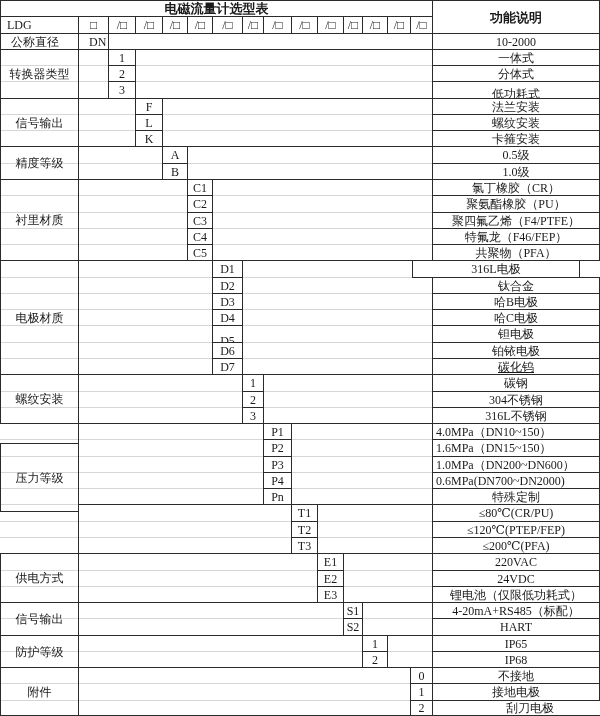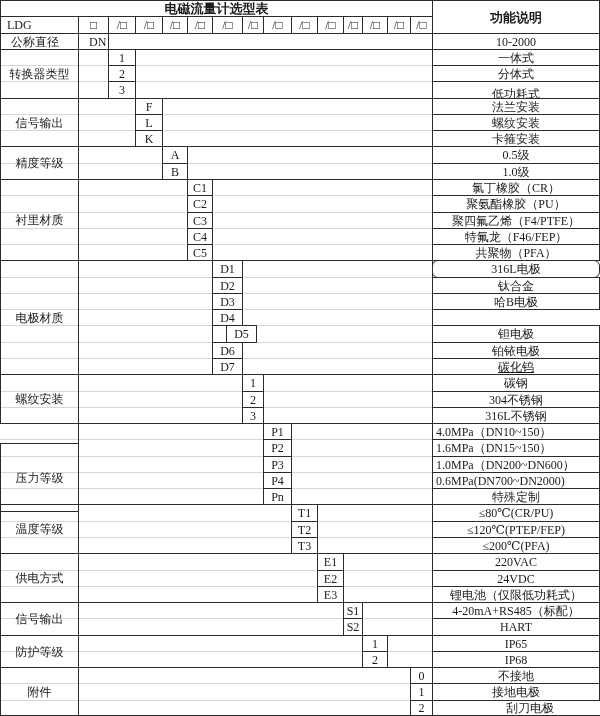--- a/index.html
+++ b/index.html
@@ -129,27 +129,28 @@
     <div class="cell filled" style="left: 187px; top: 212px; width: 26px; height: 17px;">C3</div>
     <div class="cell filled" style="left: 432px; top: 212px; width: 168px; height: 17px;">聚四氟乙烯（F4/PTFE）</div>
     <div class="cell filled" style="left: 187px; top: 228px; width: 26px; height: 17px;">C4</div>
     <div class="cell filled" style="left: 432px; top: 228px; width: 168px; height: 17px;">特氟龙（F46/FEP）</div>
     <div class="cell filled" style="left: 187px; top: 244px; width: 26px; height: 17px;">C5</div>
     <div class="cell filled" style="left: 432px; top: 244px; width: 168px; height: 17px;">共聚物（PFA）</div>
     <div class="cell blank" style="left: 0px; top: 260px; width: 79px; height: 115px;">电极材质</div>
     <div class="cell blank" style="left: 78px; top: 260px; width: 135px; height: 115px;"></div>
     <div class="cell blank" style="left: 242px; top: 260px; width: 191px; height: 115px;"></div>
     <div class="cell filled" style="left: 212px; top: 260px; width: 31px; height: 18px;">D1</div>
-    <div class="cell filled" style="left: 432px; top: 260px; width: 168px; height: 18px; border-radius: 6px;">316L电极</div>
+    <div class="cell filled" style="left: 412px; top: 260px; width: 168px; height: 18px;">316L电极</div>
     <div class="cell filled" style="left: 212px; top: 277px; width: 31px; height: 17px;">D2</div>
     <div class="cell filled" style="left: 432px; top: 277px; width: 168px; height: 17px;">钛合金</div>
     <div class="cell filled" style="left: 212px; top: 293px; width: 31px; height: 17px;">D3</div>
     <div class="cell filled" style="left: 432px; top: 293px; width: 168px; height: 17px;">哈B电极</div>
     <div class="cell filled" style="left: 212px; top: 309px; width: 31px; height: 17px;">D4</div>
-    <div class="cell filled" style="left: 226px; top: 325px; width: 31px; height: 18px;">D5</div>
+    <div class="cell filled" style="left: 432px; top: 309px; width: 168px; height: 17px;">哈C电极</div>
+    <div class="cell filled" style="left: 212px; top: 325px; width: 31px; height: 32px;">D5</div>
     <div class="cell filled" style="left: 432px; top: 325px; width: 168px; height: 18px;">钽电极</div>
     <div class="cell filled" style="left: 212px; top: 342px; width: 31px; height: 17px;">D6</div>
     <div class="cell filled" style="left: 432px; top: 342px; width: 168px; height: 17px;">铂铱电极</div>
     <div class="cell filled" style="left: 212px; top: 358px; width: 31px; height: 17px;">D7</div>
     <div class="cell filled" style="left: 432px; top: 358px; width: 168px; height: 17px; text-decoration: underline;">碳化钨</div>
     <div class="cell blank" style="left: 0px; top: 374px; width: 79px; height: 50px;">螺纹安装</div>
     <div class="cell blank" style="left: 78px; top: 374px; width: 165px; height: 50px;"></div>
     <div class="cell blank" style="left: 263px; top: 374px; width: 170px; height: 50px;"></div>
     <div class="cell filled" style="left: 242px; top: 374px; width: 22px; height: 18px;">1</div>
     <div class="cell filled" style="left: 432px; top: 374px; width: 168px; height: 18px;">碳钢</div>
@@ -163,21 +164,20 @@
     <div class="cell filled" style="left: 263px; top: 423px; width: 29px; height: 17px;">P1</div>
     <div class="cell filled left pl3" style="left: 432px; top: 423px; width: 168px; height: 17px;">4.0MPa（DN10~150）</div>
     <div class="cell filled" style="left: 263px; top: 439px; width: 29px; height: 18px;">P2</div>
     <div class="cell filled left pl3" style="left: 432px; top: 439px; width: 168px; height: 18px;">1.6MPa（DN15~150）</div>
     <div class="cell filled" style="left: 263px; top: 456px; width: 29px; height: 17px;">P3</div>
     <div class="cell filled left pl3" style="left: 432px; top: 456px; width: 168px; height: 17px;">1.0MPa（DN200~DN600）</div>
     <div class="cell filled" style="left: 263px; top: 472px; width: 29px; height: 17px;">P4</div>
     <div class="cell filled left pl3" style="left: 432px; top: 472px; width: 168px; height: 17px;">0.6MPa(DN700~DN2000)</div>
     <div class="cell filled" style="left: 263px; top: 488px; width: 29px; height: 17px;">Pn</div>
     <div class="cell filled" style="left: 432px; top: 488px; width: 168px; height: 17px;">特殊定制</div>
-    <div class="cell blank" style="left: 0px; top: 504px; width: 79px; height: 50px;">温度等级</div>
     <div class="cell blank" style="left: 78px; top: 504px; width: 214px; height: 50px;"></div>
     <div class="cell blank" style="left: 317px; top: 504px; width: 116px; height: 50px;"></div>
     <div class="cell filled" style="left: 291px; top: 504px; width: 27px; height: 18px;">T1</div>
     <div class="cell filled" style="left: 432px; top: 504px; width: 168px; height: 18px;">≤80℃(CR/PU)</div>
     <div class="cell filled" style="left: 291px; top: 521px; width: 27px; height: 17px;">T2</div>
     <div class="cell filled" style="left: 432px; top: 521px; width: 168px; height: 17px;">≤120℃(PTEP/FEP)</div>
     <div class="cell filled" style="left: 291px; top: 537px; width: 27px; height: 17px;">T3</div>
     <div class="cell filled" style="left: 432px; top: 537px; width: 168px; height: 17px;">≤200℃(PFA)</div>
     <div class="cell blank" style="left: 0px; top: 553px; width: 79px; height: 50px;">供电方式</div>
     <div class="cell blank" style="left: 78px; top: 553px; width: 240px; height: 50px;"></div>

